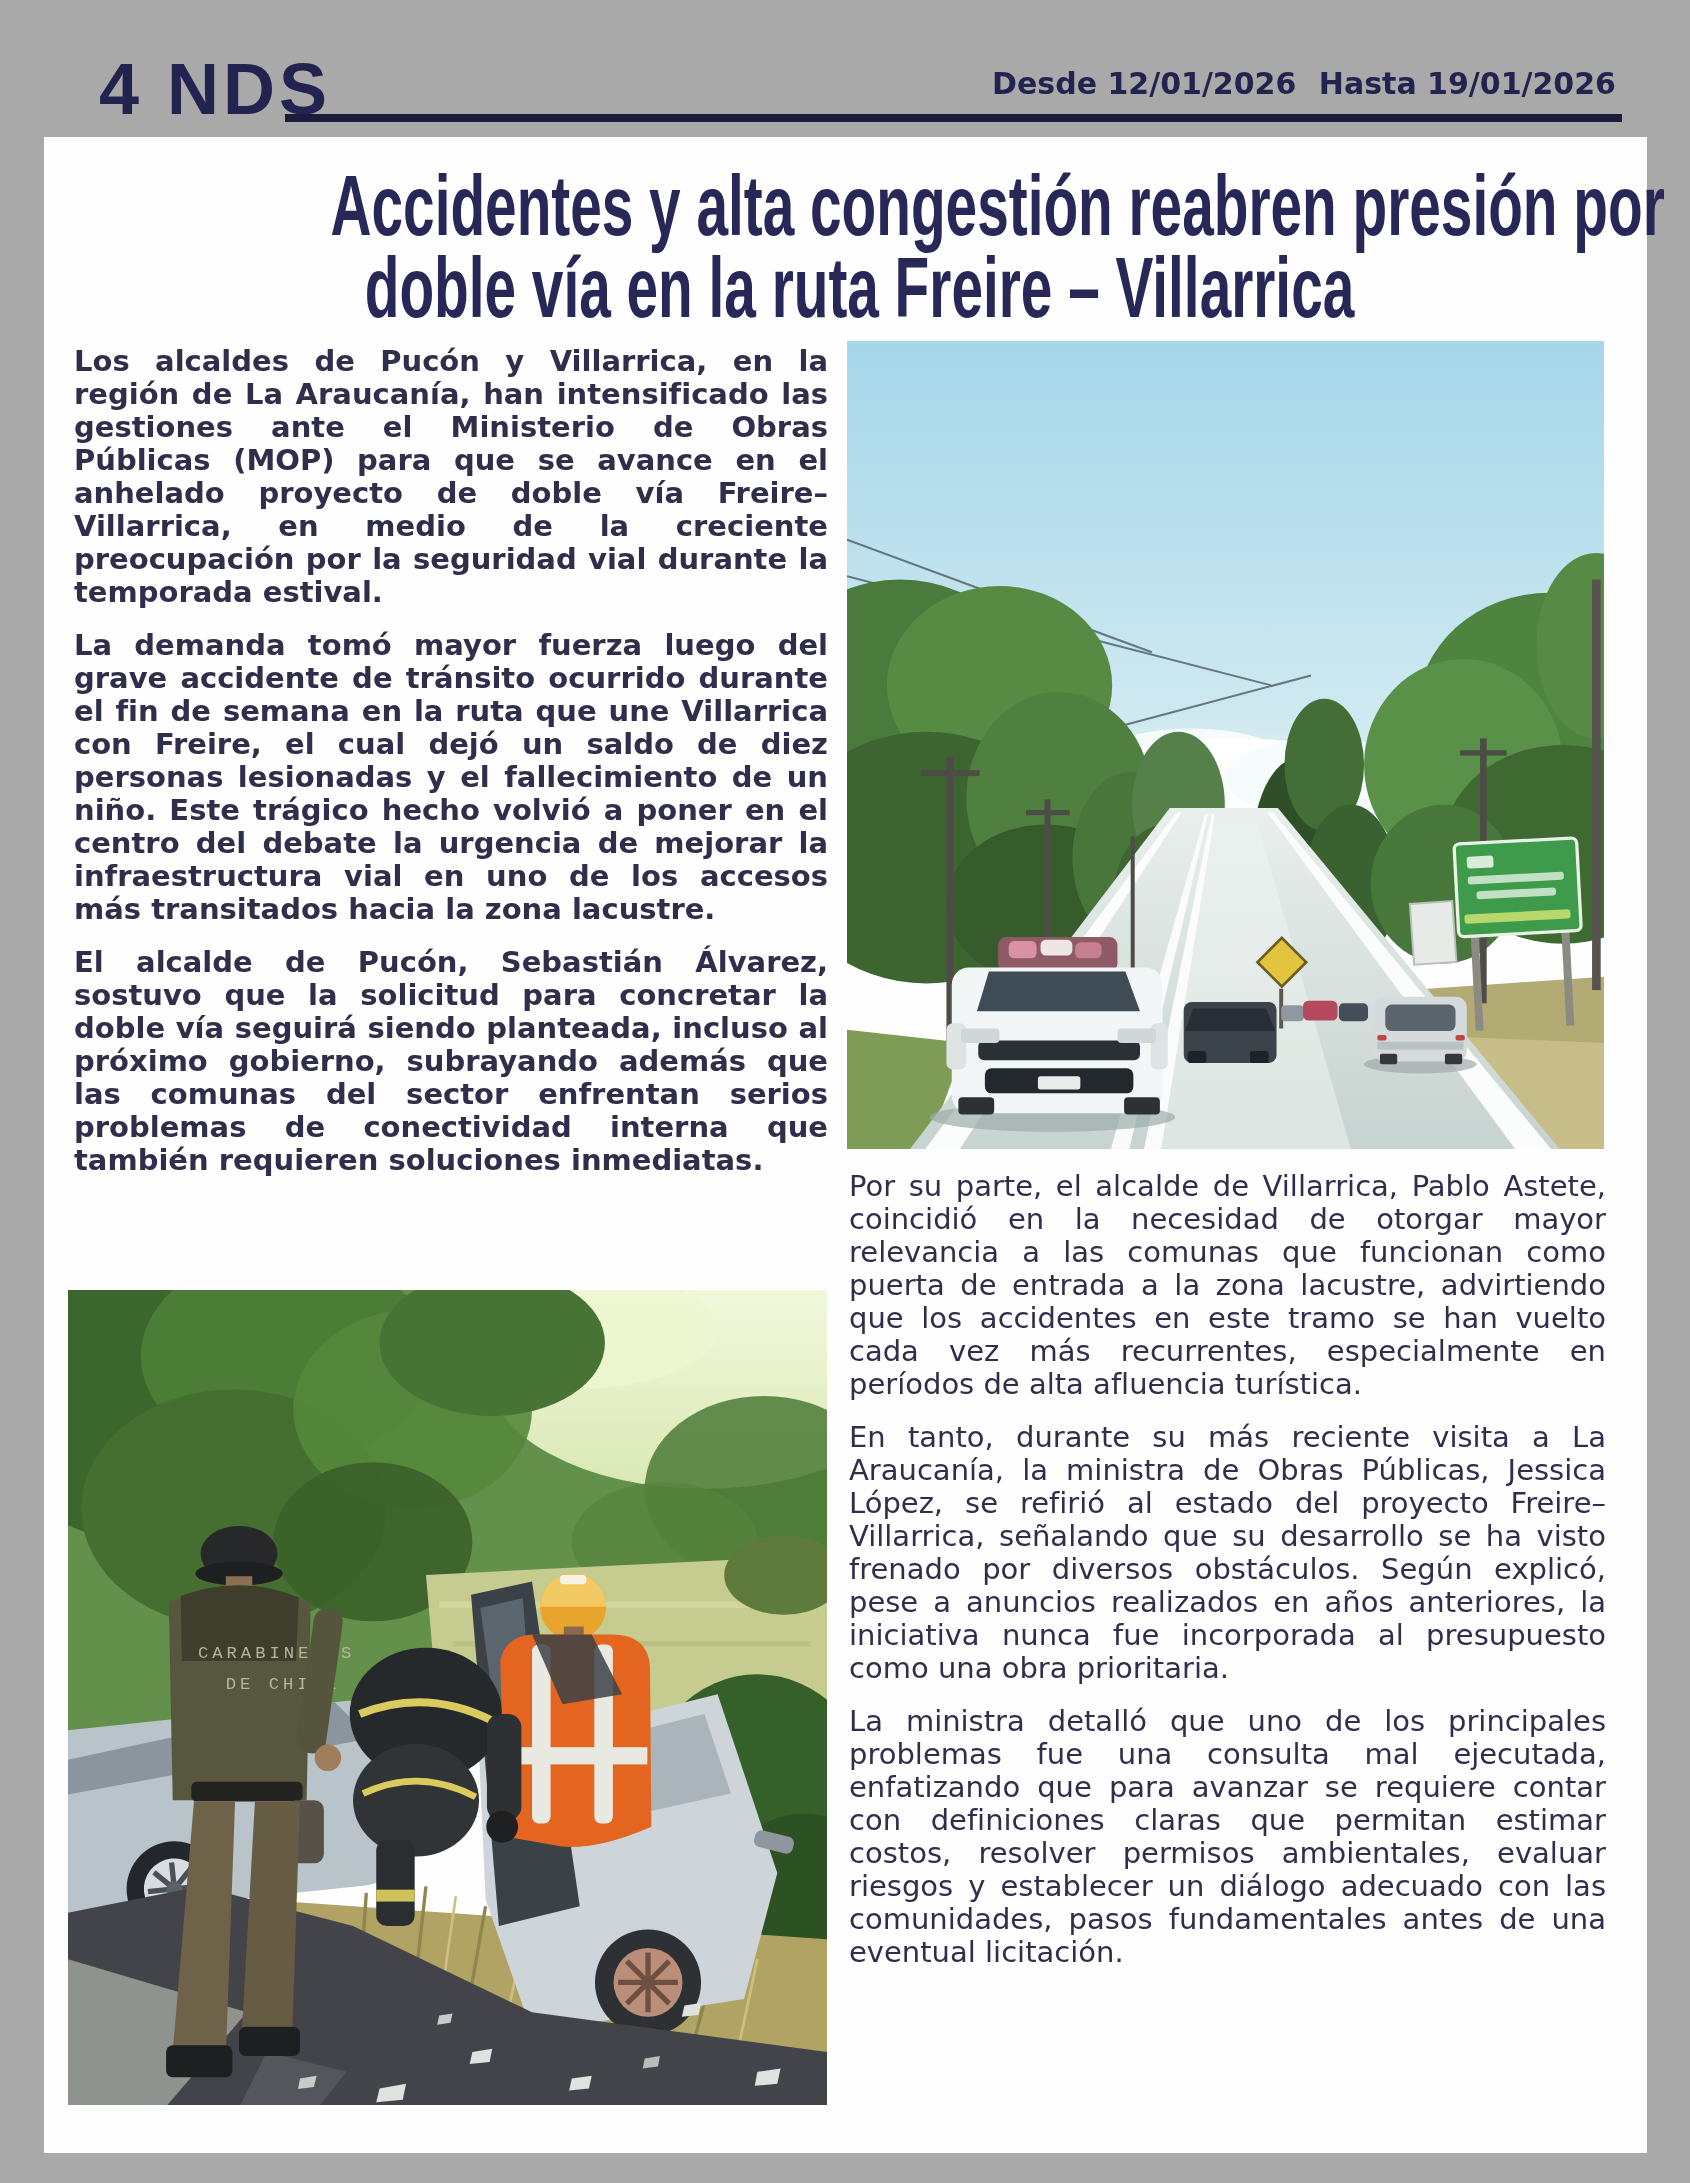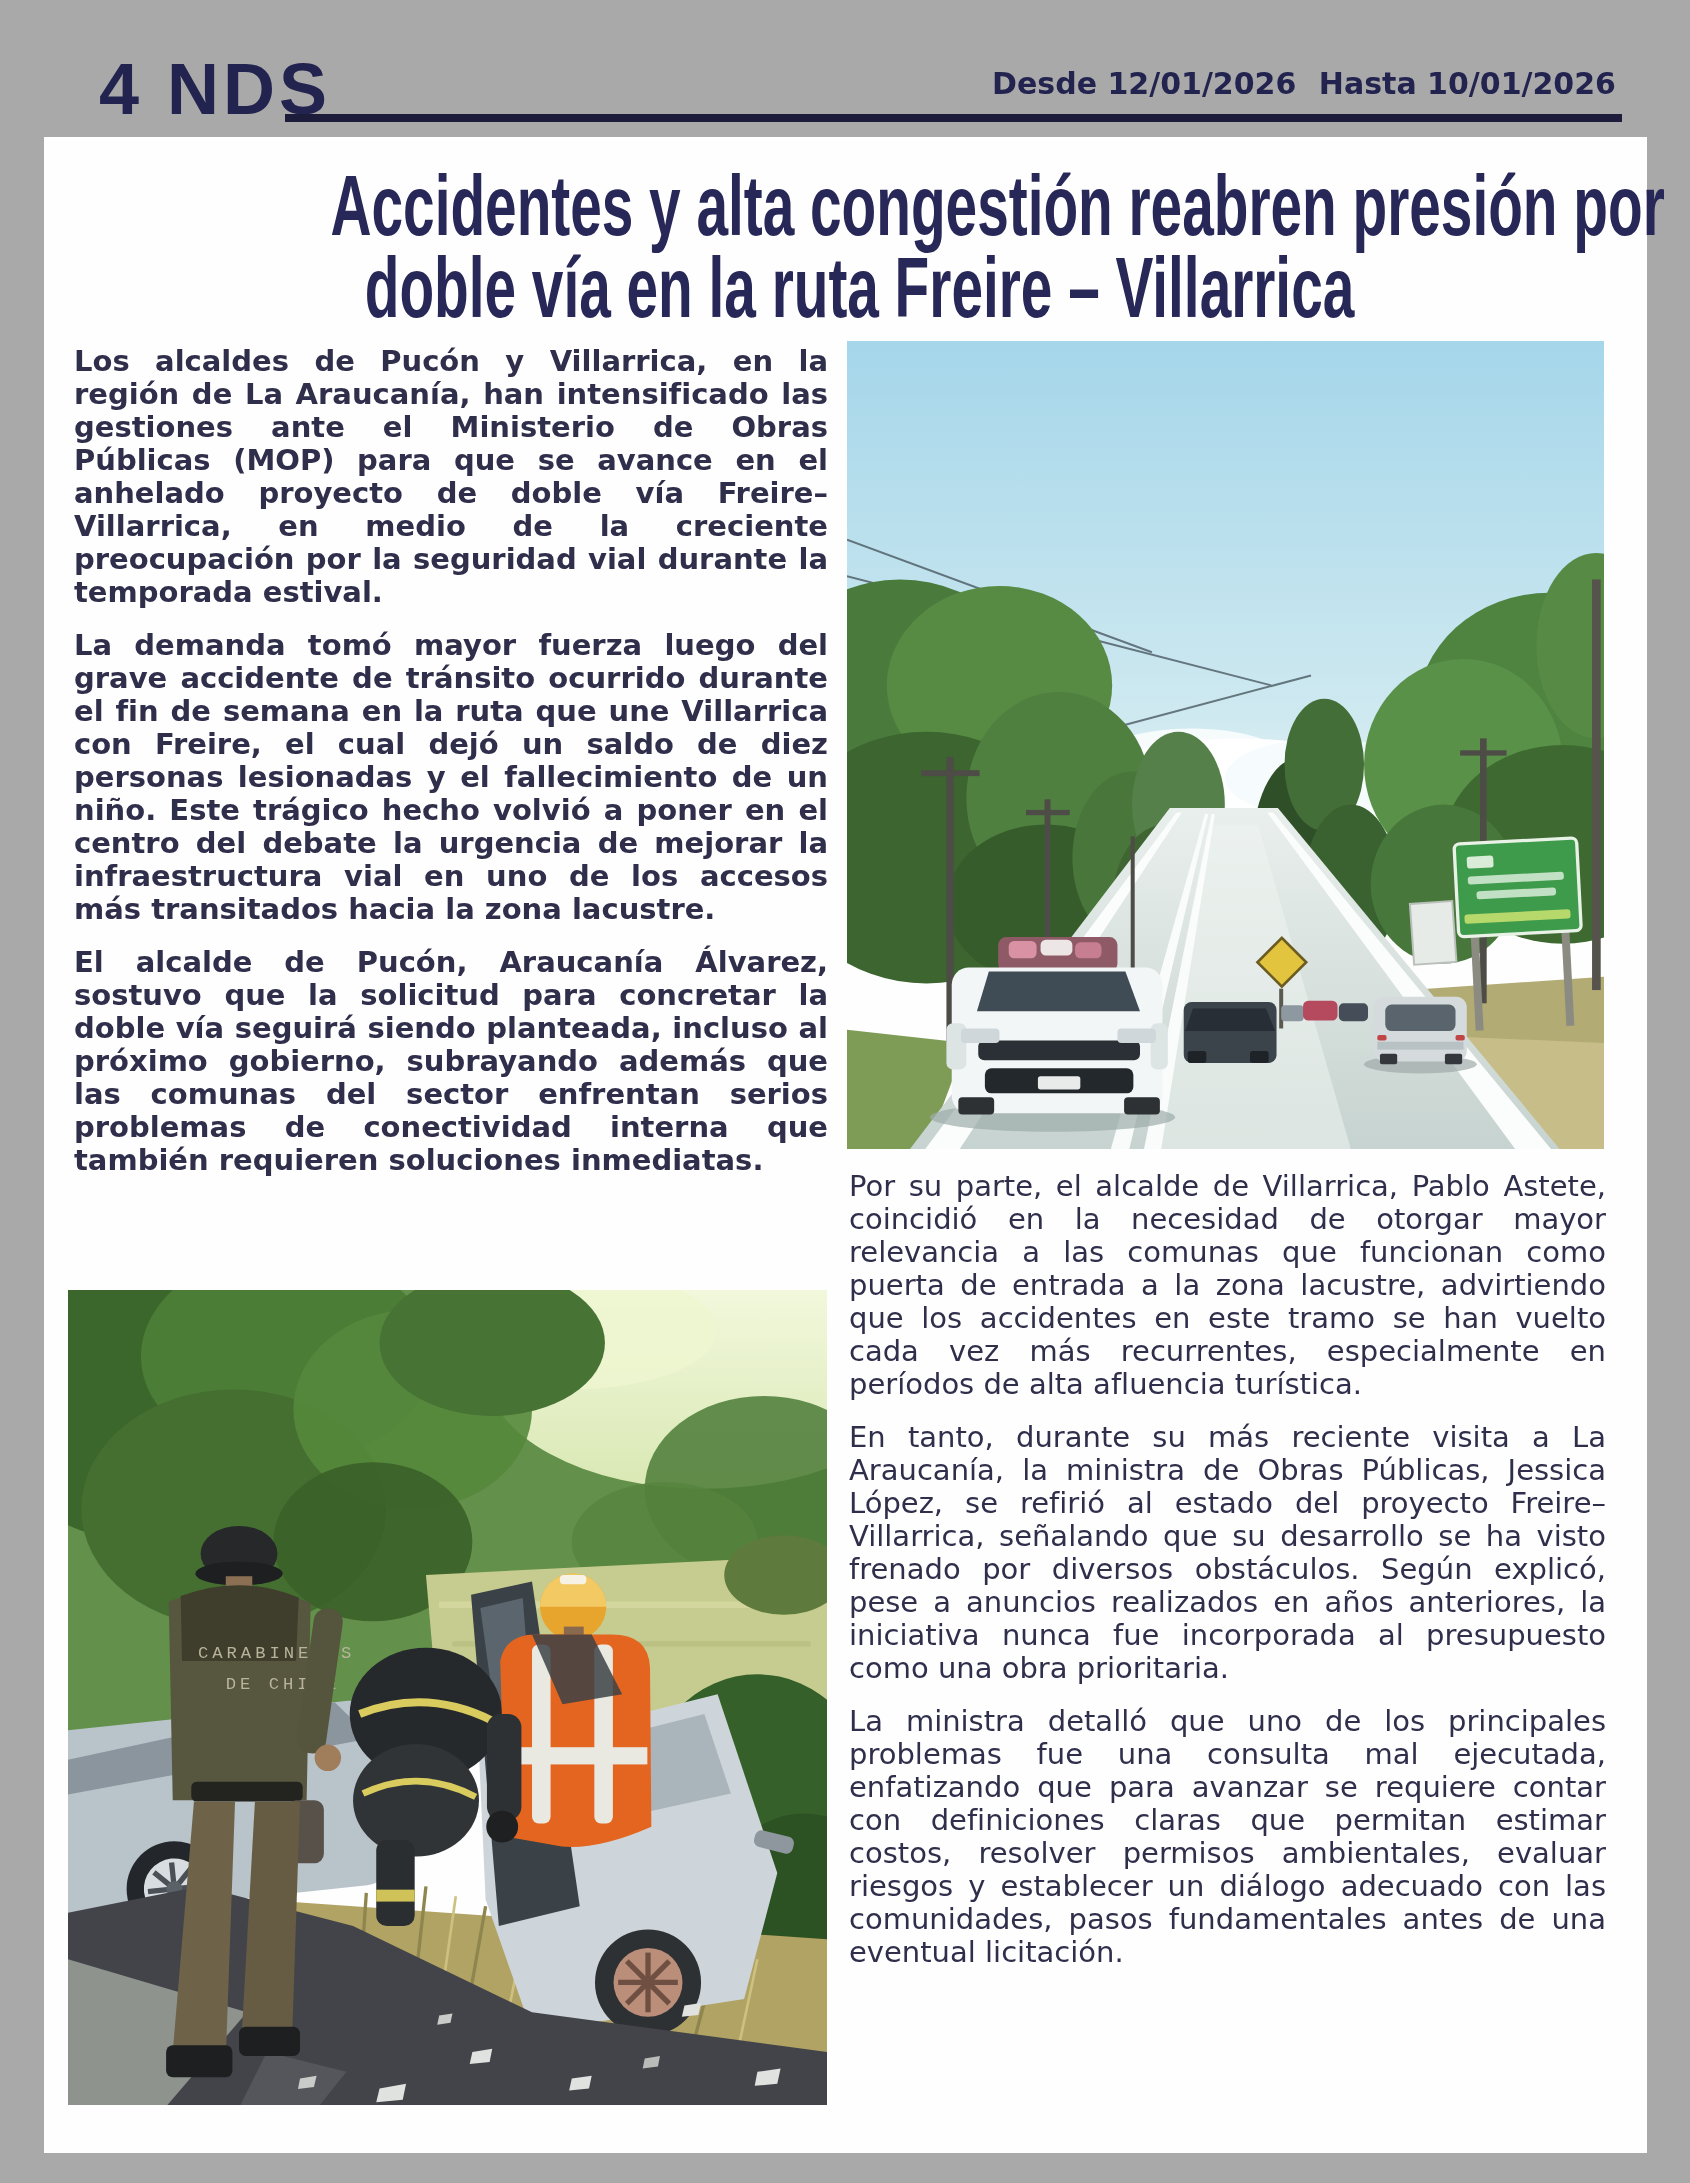--- a/index.html
+++ b/index.html
@@ -43,36 +43,36 @@
   .photo-accident{left:68px;top:1290px;width:759px;height:815px;}
   .photo svg{display:block;width:100%;height:100%;}
 </style>
 </head>
 <body>
 
 <div class="masthead">
   <div class="brand">4  NDS</div>
   <div class="dates">
     <span>Desde 12/01/2026</span>
-    <span>Hasta 10/01/2026</span>
+    <span>Hasta 19/01/2026</span>
   </div>
   <div class="rule"></div>
 </div>
 
 <div class="panel"></div>
 
 <h1 class="headline" style="margin:14px;">
   <span class="hline">Accidentes y alta congestión reabren presión por</span>
   <span class="hline">doble vía en la ruta Freire – Villarrica</span>
 </h1>
 
 <div class="col col-left">
   <p>Los alcaldes de Pucón y Villarrica, en la región de La Araucanía, han intensificado las gestiones ante el Ministerio de Obras Públicas (MOP) para que se avance en el anhelado proyecto de doble vía Freire–Villarrica, en medio de la creciente preocupación por la seguridad vial durante la temporada estival.</p>
   <p>La demanda tomó mayor fuerza luego del grave accidente de tránsito ocurrido durante el fin de semana en la ruta que une Villarrica con Freire, el cual dejó un saldo de diez personas lesionadas y el fallecimiento de un niño. Este trágico hecho volvió a poner en el centro del debate la urgencia de mejorar la infraestructura vial en uno de los accesos más transitados hacia la zona lacustre.</p>
-  <p>El alcalde de Pucón, Araucanía Álvarez, sostuvo que la solicitud para concretar la doble vía seguirá siendo planteada, incluso al próximo gobierno, subrayando además que las comunas del sector enfrentan serios problemas de conectividad interna que también requieren soluciones inmediatas.</p>
+  <p>El alcalde de Pucón, Sebastián Álvarez, sostuvo que la solicitud para concretar la doble vía seguirá siendo planteada, incluso al próximo gobierno, subrayando además que las comunas del sector enfrentan serios problemas de conectividad interna que también requieren soluciones inmediatas.</p>
 </div>
 
 <div class="col col-right">
   <p>Por su parte, el alcalde de Villarrica, Pablo Astete, coincidió en la necesidad de otorgar mayor relevancia a las comunas que funcionan como puerta de entrada a la zona lacustre, advirtiendo que los accidentes en este tramo se han vuelto cada vez más recurrentes, especialmente en períodos de alta afluencia turística.</p>
   <p>En tanto, durante su más reciente visita a La Araucanía, la ministra de Obras Públicas, Jessica López, se refirió al estado del proyecto Freire–Villarrica, señalando que su desarrollo se ha visto frenado por diversos obstáculos. Según explicó, pese a anuncios realizados en años anteriores, la iniciativa nunca fue incorporada al presupuesto como una obra prioritaria.</p>
   <p>La ministra detalló que uno de los principales problemas fue una consulta mal ejecutada, enfatizando que para avanzar se requiere contar con definiciones claras que permitan estimar costos, resolver permisos ambientales, evaluar riesgos y establecer un diálogo adecuado con las comunidades, pasos fundamentales antes de una eventual licitación.</p>
 </div>
 
 <div class="photo photo-road">
 <svg viewBox="0 0 1142 1220" preserveAspectRatio="none">

